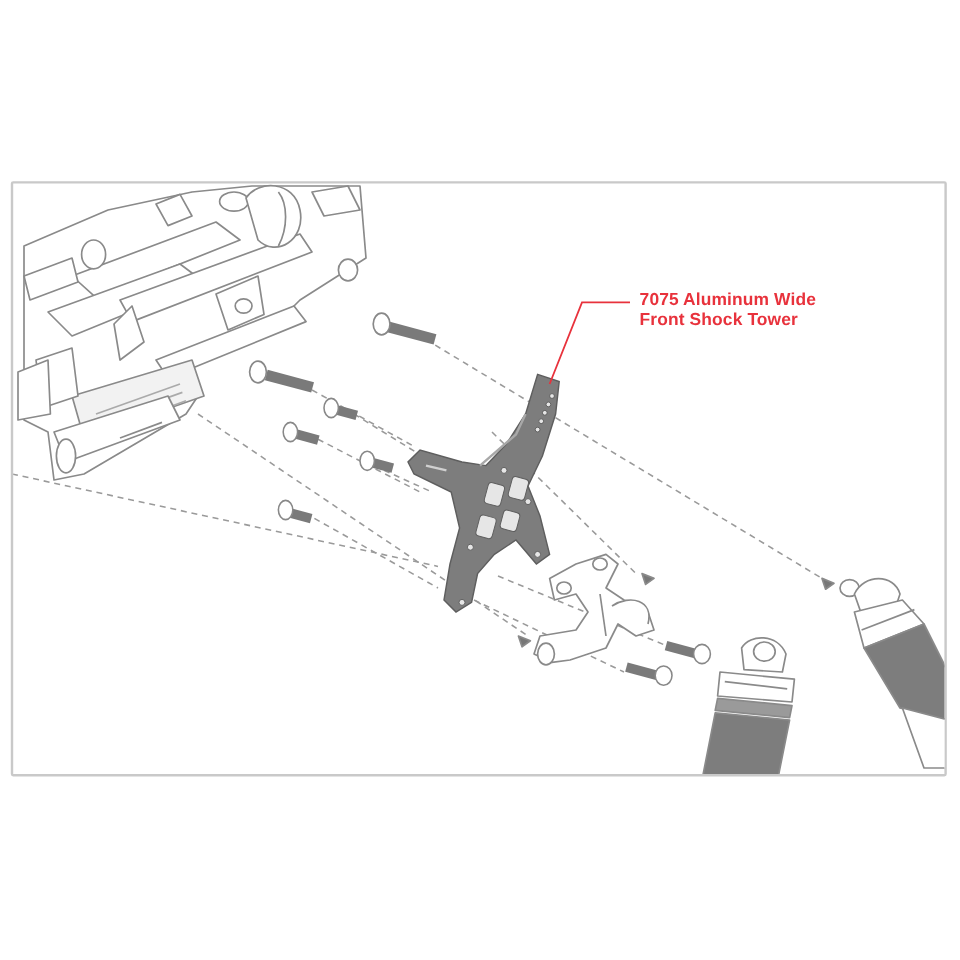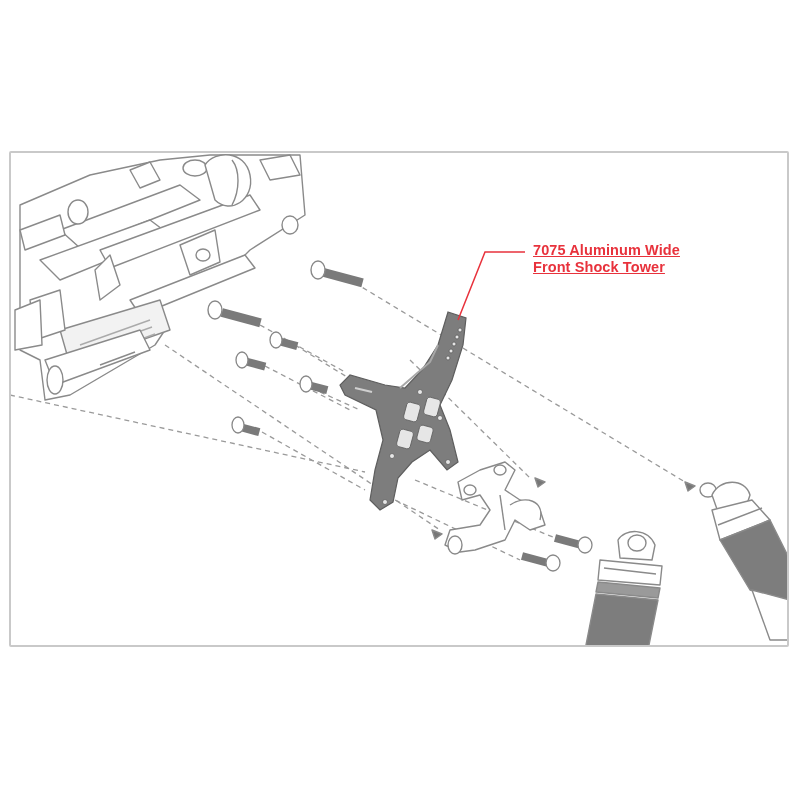--- a/index.html
+++ b/index.html
@@ -1,20 +1,20 @@
 <!DOCTYPE html>
 <html><head>
 <meta charset="utf-8">
 <style>
   html,body{margin:0;padding:0;background:#ffffff;}
   body{width:800px;height:800px;position:relative;overflow:hidden;font-family:"Liberation Sans",sans-serif;}
   .frame{position:absolute;left:9px;top:151px;width:780px;height:496px;border:2px solid #c9c9c9;border-radius:2px;background:#fff;box-sizing:border-box;overflow:hidden;}
   svg.art{position:absolute;left:0;top:0;}
   .callout{position:absolute;left:533px;top:242px;color:#e8323c;font-weight:bold;font-size:14.5px;line-height:17px;letter-spacing:0.1px;}
-  .callout div{white-space:nowrap;text-decoration:underline;}
+  .callout div{white-space:nowrap;}
 </style>
 </head>
 <body>
 
 <div class="frame"></div>
 
 <svg class="art" width="800" height="800" viewBox="0 0 800 800">
   <defs>
     <clipPath id="fr">
         <rect x="11" y="153" width="776" height="492"></rect>

